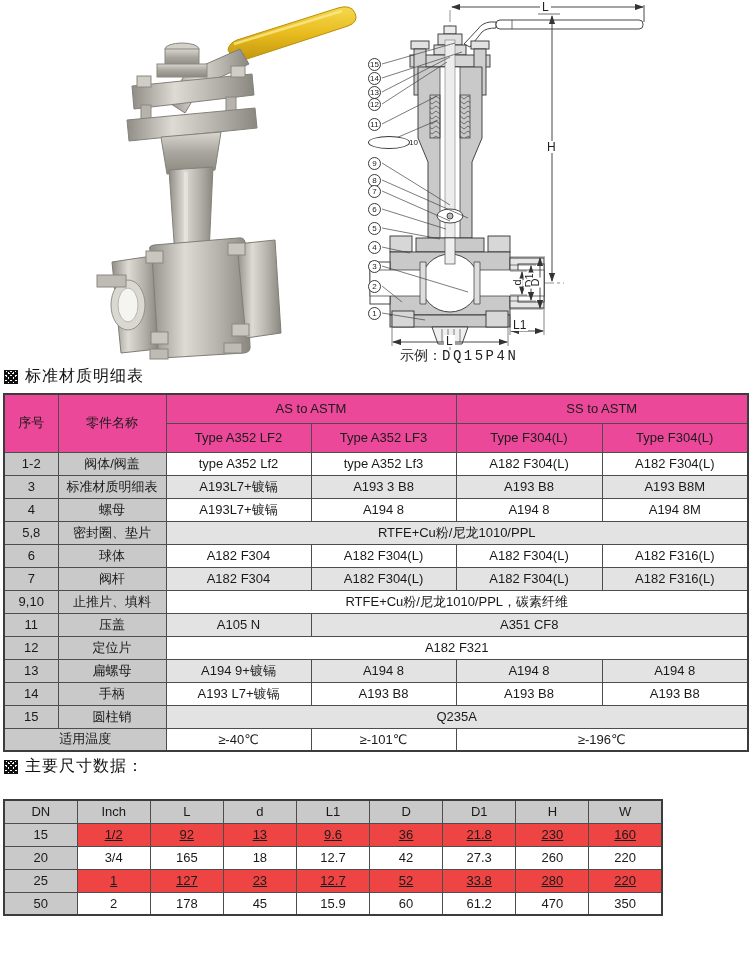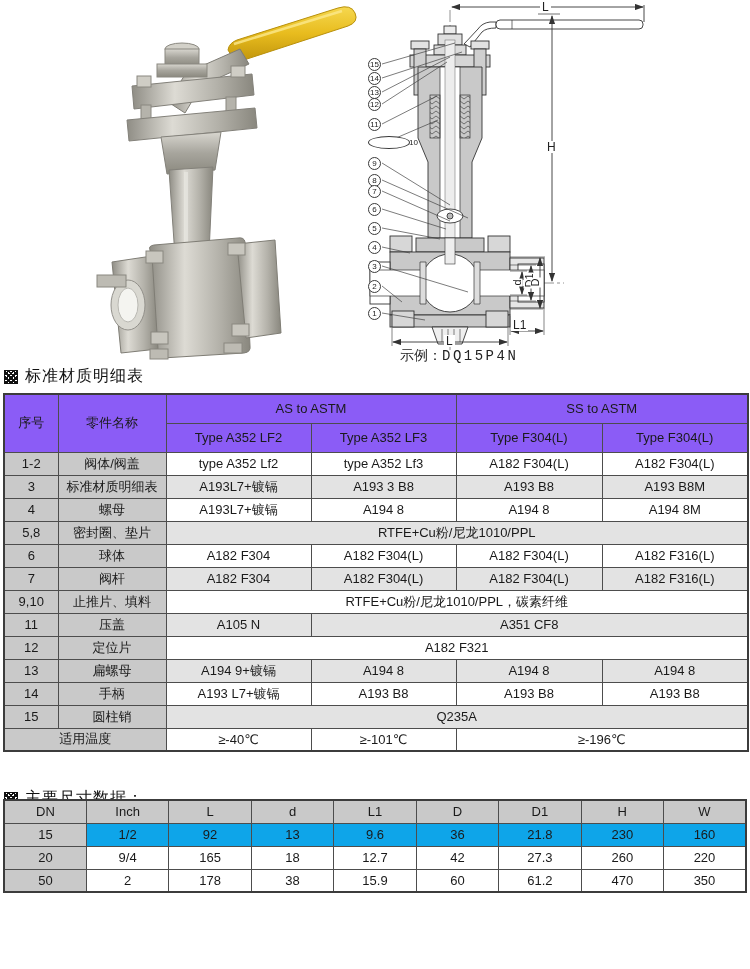--- a/index.html
+++ b/index.html
@@ -12,37 +12,37 @@
   
   .sec-head { position:absolute; left:4px; display:flex; align-items:center; gap:7px; }
   .sec-head .ticon {
     width:14px; height:14px; border:1.5px solid #111; flex:0 0 auto;
     background:
       repeating-linear-gradient(45deg,#111 0 1.5px,transparent 1.5px 3.5px),
       repeating-linear-gradient(-45deg,#111 0 1.5px,transparent 1.5px 3.5px);
   }
   .sec-head .ttext { font-size:16px; font-weight:normal; letter-spacing:1px; color:#111; }
   #head-material { top:366px; }
-  #head-dimension { top:788px;text-align:center; }
+  #head-dimension { top:756px;text-align:center; }
 
   
-  table { border-collapse:collapse; table-layout:fixed; position:absolute; left:3px; width:744px;
+  table { border-collapse:collapse; table-layout:fixed; position:absolute; left:3px; width:660px;
           font-size:13px; border:2px solid #3c3c3c; }
   th,td { border:1px solid #4d4d4d; text-align:center; vertical-align:middle;
           font-weight:normal; color:#1a1a1a; white-space:nowrap; overflow:hidden; padding:0 2px; }
   #material-table { top:393px; }
-  #material-table thead th { background:#8b5cf6; height:29px; }
+  #material-table thead th { background:#ec4899; height:29px; }
   #material-table tbody td { height:23px; background:#fff; }
   #material-table td.label-col { background:#c9c9c9;margin-left:48px; }
   #material-table tr.alt td:not(.label-col) { background:#e3e3e3; }
   #dimension-table { top:799px; }
   #dimension-table thead th { background:#c9c9c9; height:23px; }
   #dimension-table tbody td { height:23px; background:#fff; }
   #dimension-table td.dn-col { background:#c9c9c9; }
-  #dimension-table tr.alt td:not(.dn-col) { background:#0ea5e9; }
+  #dimension-table tr.alt td:not(.dn-col) { background:#ef4444;text-decoration:underline; }
 
   
   .dim-label { position:absolute; font-size:12px; line-height:1; background:#fff; padding:0 2px; color:#222; }
   .vlabel { position:absolute; font-size:11px; line-height:1; background:#fff; color:#222;
             transform:rotate(-90deg); transform-origin:center; padding:0 1px; }
   .callout {
     position:absolute; width:13px; height:13px; border:1px solid #3a3a3a; border-radius:50%;
     background:#fff; font-size:8px; line-height:11px; text-align:center; color:#222;
   }
   #diagram-caption { position:absolute; left:400px; top:347px; font-size:14px; color:#222; }
@@ -391,34 +391,45 @@
           <td>92</td>
           <td>13</td>
           <td>9.6</td>
           <td>36</td>
           <td>21.8</td>
           <td>230</td>
           <td>160</td>
         </tr>
         <tr>
           <td class="dn-col">20</td>
-          <td>9/4</td>
+          <td>3/4</td>
           <td>165</td>
           <td>18</td>
           <td>12.7</td>
           <td>42</td>
           <td>27.3</td>
           <td>260</td>
           <td>220</td>
         </tr>
+        <tr class="alt">
+          <td class="dn-col">25</td>
+          <td>1</td>
+          <td>127</td>
+          <td>23</td>
+          <td>12.7</td>
+          <td>52</td>
+          <td>33.8</td>
+          <td>280</td>
+          <td>220</td>
+        </tr>
         <tr>
           <td class="dn-col">50</td>
           <td>2</td>
           <td>178</td>
-          <td>38</td>
+          <td>45</td>
           <td>15.9</td>
           <td>60</td>
           <td>61.2</td>
           <td>470</td>
           <td>350</td>
         </tr>
       </tbody>
   </table>
 
 </div>

